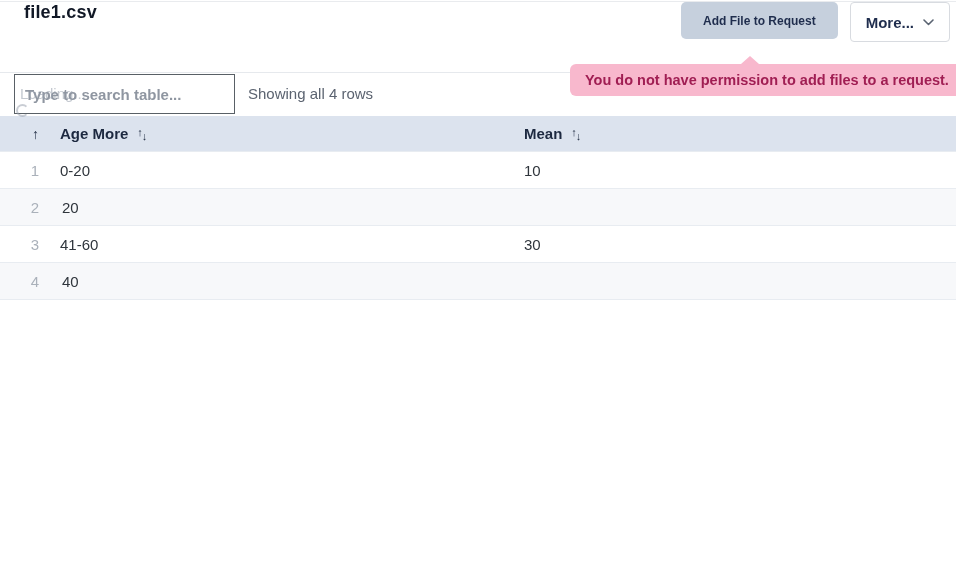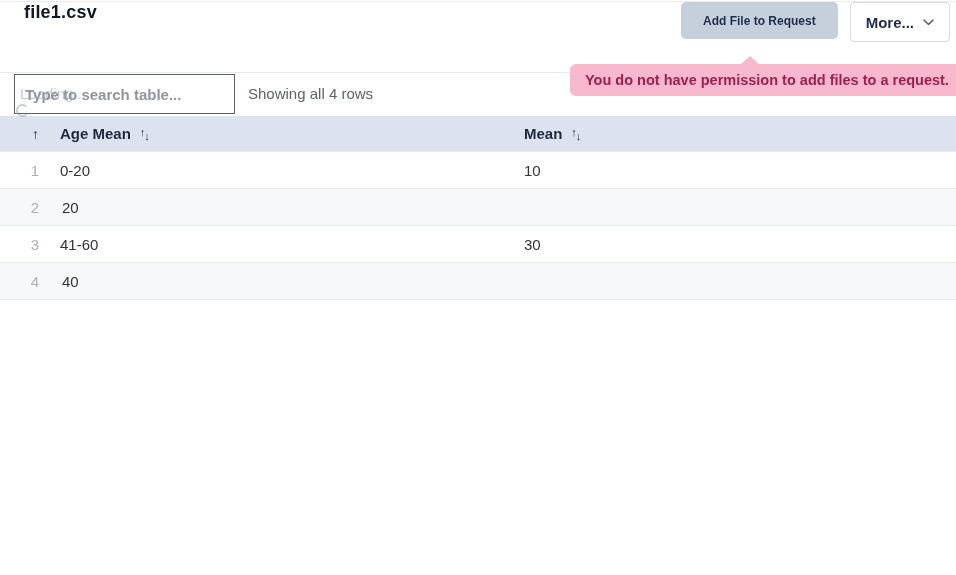--- a/index.html
+++ b/index.html
@@ -108,21 +108,21 @@
     <input class="search" type="text" placeholder="Type to search table..." style="">
     <span class="rowcount">Showing all 4 rows</span>
   </div>
 
   <div class="table">
     <div class="thead">
       <div class="th num">
         <span class="sort-asc">↑</span>
       </div>
       <div class="th c1">
-        <span>Age Mean</span>
+        <span>Age More</span>
         <span class="sort-icon">
             <i class="up">↑</i>
             <i class="dn">↓</i>
           </span>
       </div>
       <div class="th c2">
         <span>Mean</span>
         <span class="sort-icon">
             <i class="up">↑</i>
             <i class="dn">↓</i>

